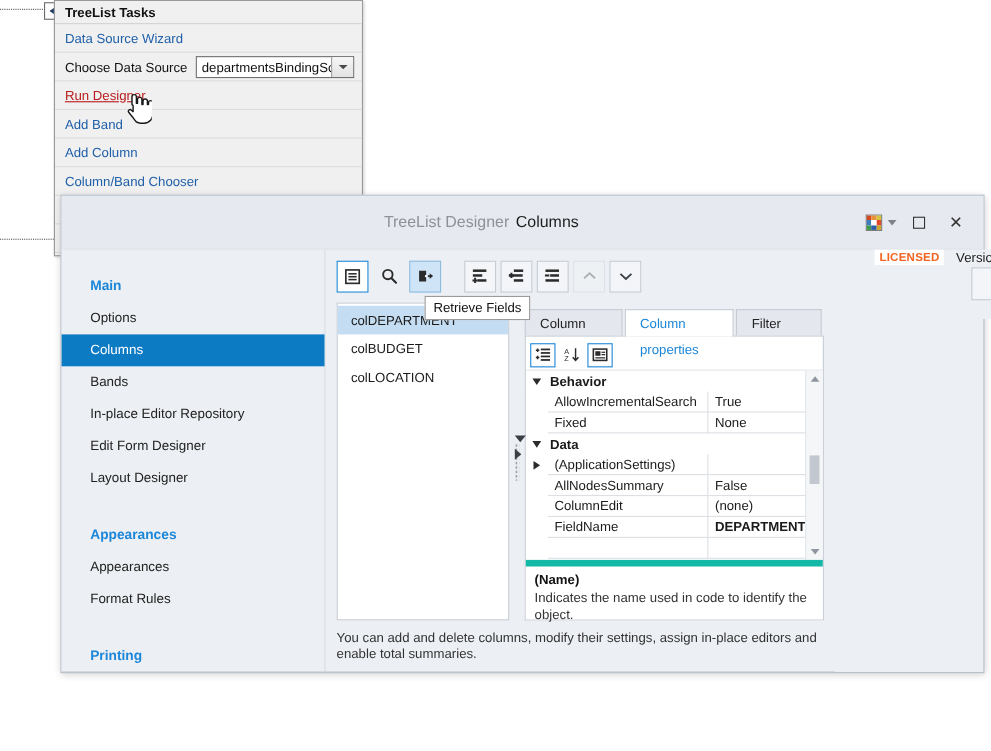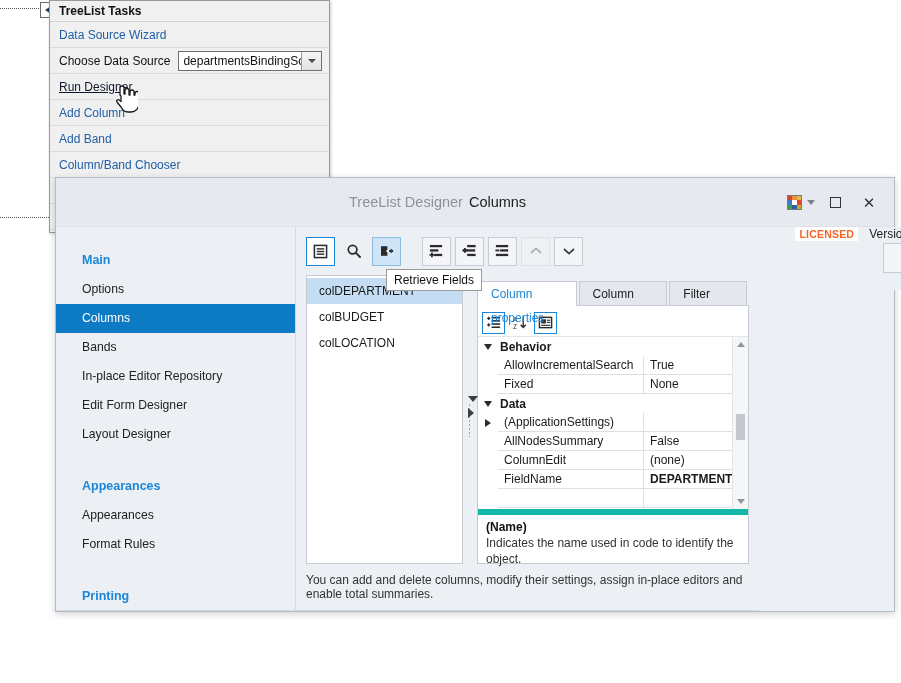--- a/index.html
+++ b/index.html
@@ -36,21 +36,21 @@
   .tasks-header{
     height:21px;line-height:21px;padding-left:9px;font-weight:bold;font-size:12px;
     color:#111;background:#f0f0f0;border-bottom:1px solid #d2d2d2;box-sizing:border-box;
   }
   .tasks-row{
     height:26px;display:flex;align-items:center;padding-left:9px;
     border-bottom:1px solid #dcdcdc;box-sizing:border-box;
   }
   .tasks-row:last-child{border-bottom:none;}
   .task-link{color:#1f5fa8;font-size:12px;cursor:pointer;white-space:nowrap;}
-  .task-link.hot{text-decoration:underline;color:#0f172a;}
+  .task-link.hot{text-decoration:underline;color:#b91c1c;}
   .task-label{font-size:12px;color:#111;}
   .ds-combo{
     margin-left:8px;width:144px;height:20px;background:#ffffff;border:1px solid #6f6f6f;
     display:flex;align-items:center;box-sizing:border-box;
   }
   .ds-combo .val{flex:1;padding-left:4px;font-size:12px;color:#111;overflow:hidden;white-space:nowrap;}
   .ds-combo .btn{
     width:19px;height:18px;background:linear-gradient(#f6f6f6,#e2e2e2);
     border-left:1px solid #9a9a9a;display:flex;align-items:center;justify-content:center;
   }
@@ -265,24 +265,24 @@
       <span class="btn">
           <i></i>
         </span>
     </span>
   </div>
 
   <div class="tasks-row">
     <span class="task-link hot">Run Designer</span>
   </div>
   <div class="tasks-row">
+    <span class="task-link">Add Band</span>
+  </div>
+  <div class="tasks-row">
     <span class="task-link">Add Column</span>
-  </div>
-  <div class="tasks-row">
-    <span class="task-link">Add Band</span>
   </div>
   <div class="tasks-row">
     <span class="task-link">Column/Band Chooser</span>
   </div>
   <div class="tasks-row">
     <span class="task-link">Add Behaviors...</span>
   </div>
   <div class="tasks-row">
     <span class="task-link">Learn More Online</span>
   </div>
@@ -442,22 +442,22 @@
           <div class="splitter">
             <div class="grip"></div>
             <div class="split-arrows">
               <span class="sp-a1"></span>
               <span class="sp-a2"></span>
             </div>
           </div>
 
           <div class="prop-pane">
             <div class="tabs">
+              <div class="tab">Column options</div>
               <div class="tab active">Column properties</div>
-              <div class="tab">Column options</div>
               <div class="tab">Filter options</div>
             </div>
 
             <div class="prop-box">
               <div class="prop-tools">
                 <div class="ptb on">
                   <svg width="15" height="15" viewBox="0 0 16 16">
                     <rect x="6" y="2" width="9" height="1.7" fill="#2b2b2b"></rect>
                     <rect x="6" y="5.4" width="9" height="1.7" fill="#2b2b2b"></rect>
                     <rect x="6" y="8.8" width="9" height="1.7" fill="#2b2b2b"></rect>

